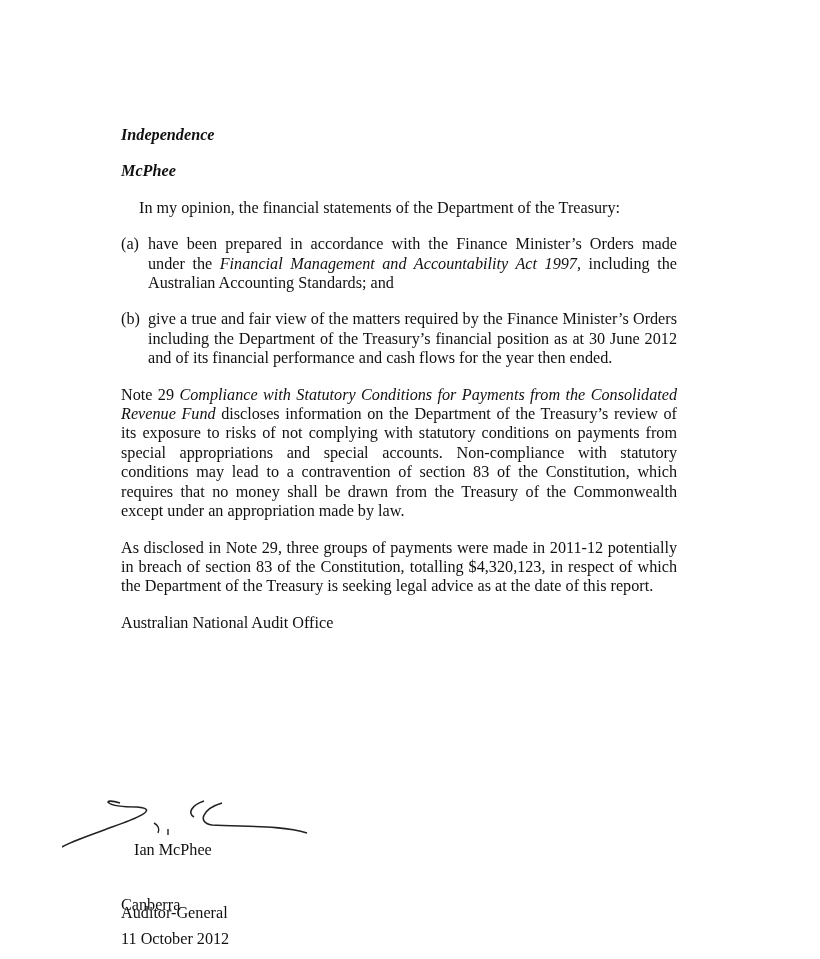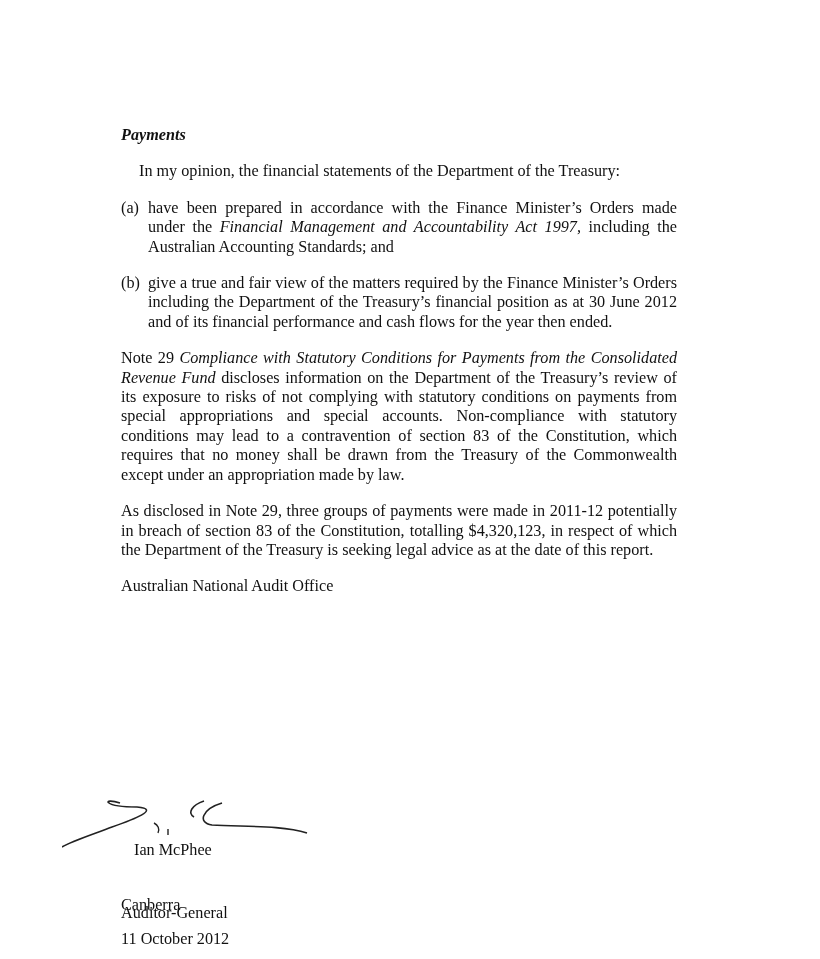--- a/index.html
+++ b/index.html
@@ -17,22 +17,23 @@
   .item .lbl { width: 27px; flex: 0 0 27px; }
   .item .txt { flex: 1; text-align: justify; }
   .abs { position: absolute; }
   .sig { position: absolute; left: 62px; top: 795px; width: 260px; height: 70px; }
 </style>
 </head>
 <body>
 
 <div class="page">
 
+  <p class="heading-it" style="margin-top:17px;">Independence</p>
 
-  <p class="heading-it" style="margin-top:17px;">Payments</p>
+  <p class="heading-it" style="margin-top:17px;">McPhee</p>
   <p class="p last-left" style="margin-top:17px;margin-left:18px;">In my opinion, the financial statements of the Department of the Treasury:</p>
 
   <div class="item" style="margin-top:17px;">
     <span class="lbl">(a)</span>
     <span class="txt last-left"><span>have been prepared in accordance with the Finance Minister’s Orders made under the </span><i>Financial Management and Accountability Act 1997,</i><span> including the Australian Accounting Standards; and</span></span>
   </div>
 
   <div class="item" style="margin-top:17px;">
     <span class="lbl">(b)</span>
     <span class="txt last-left">give a true and fair view of the matters required by the Finance Minister’s Orders including the Department of the Treasury’s financial position as at 30 June 2012 and of its financial performance and cash flows for the year then ended.</span>

